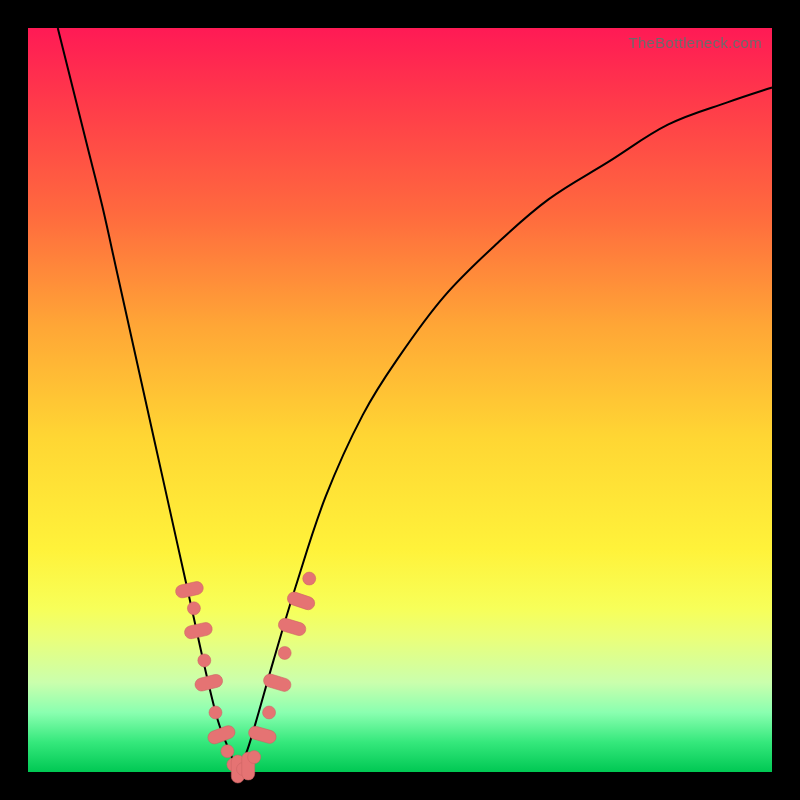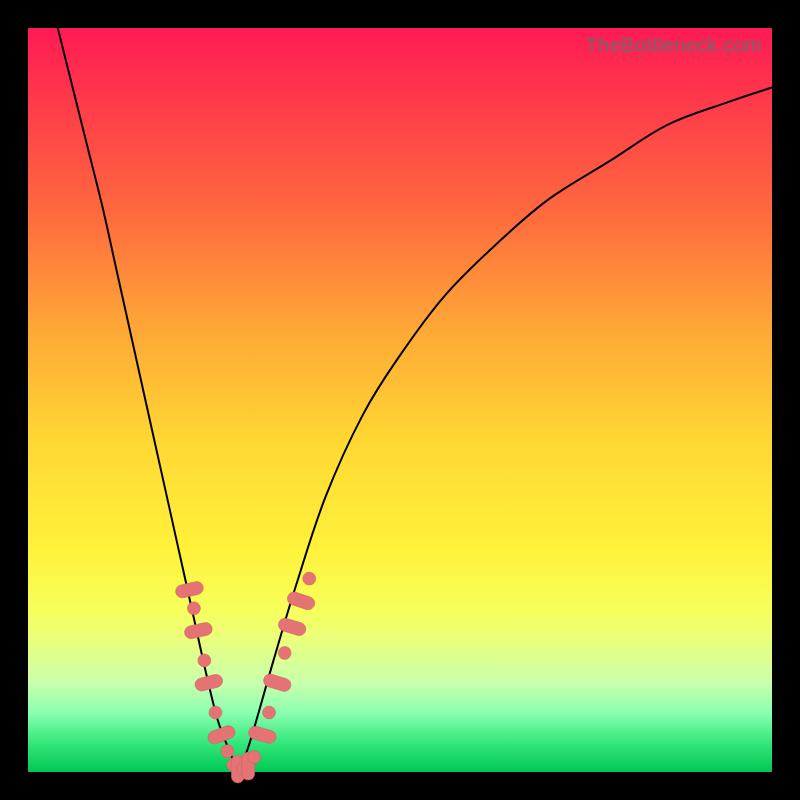--- a/index.html
+++ b/index.html
@@ -37,21 +37,21 @@
       #8affb0 92%,
       #35e87c 96%,
       #00c853 100%
     );
   }
   .watermark {
     position: absolute;
     top: 6px;
     right: 10px;
     color: #6b6b6b;
-    font-size: 20px;
+    font-size: 15px;
     font-weight: 500;
     letter-spacing: 0.3px;
     user-select: none;
   }
   svg.curves {
     position: absolute;
     left: 0; top: 0;
     width: 100%;
     height: 100%;
     overflow: visible;

